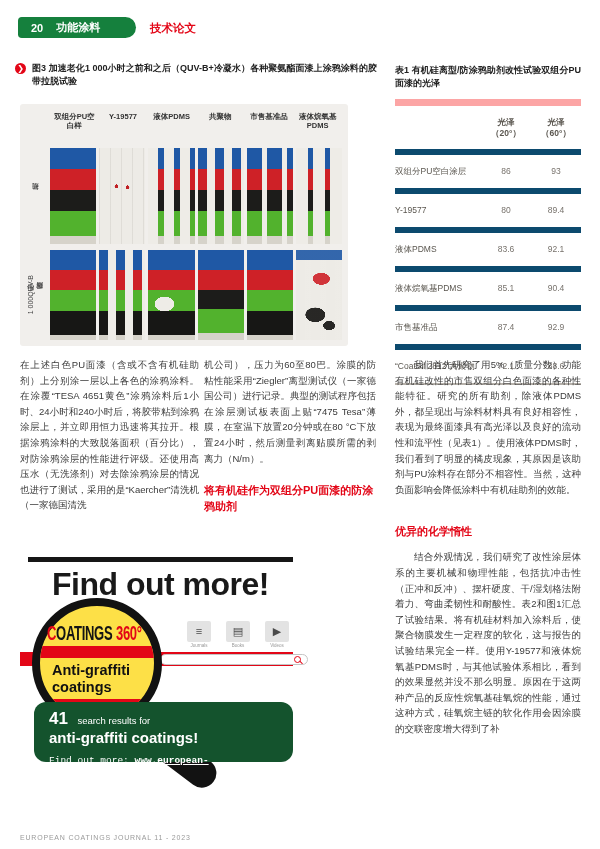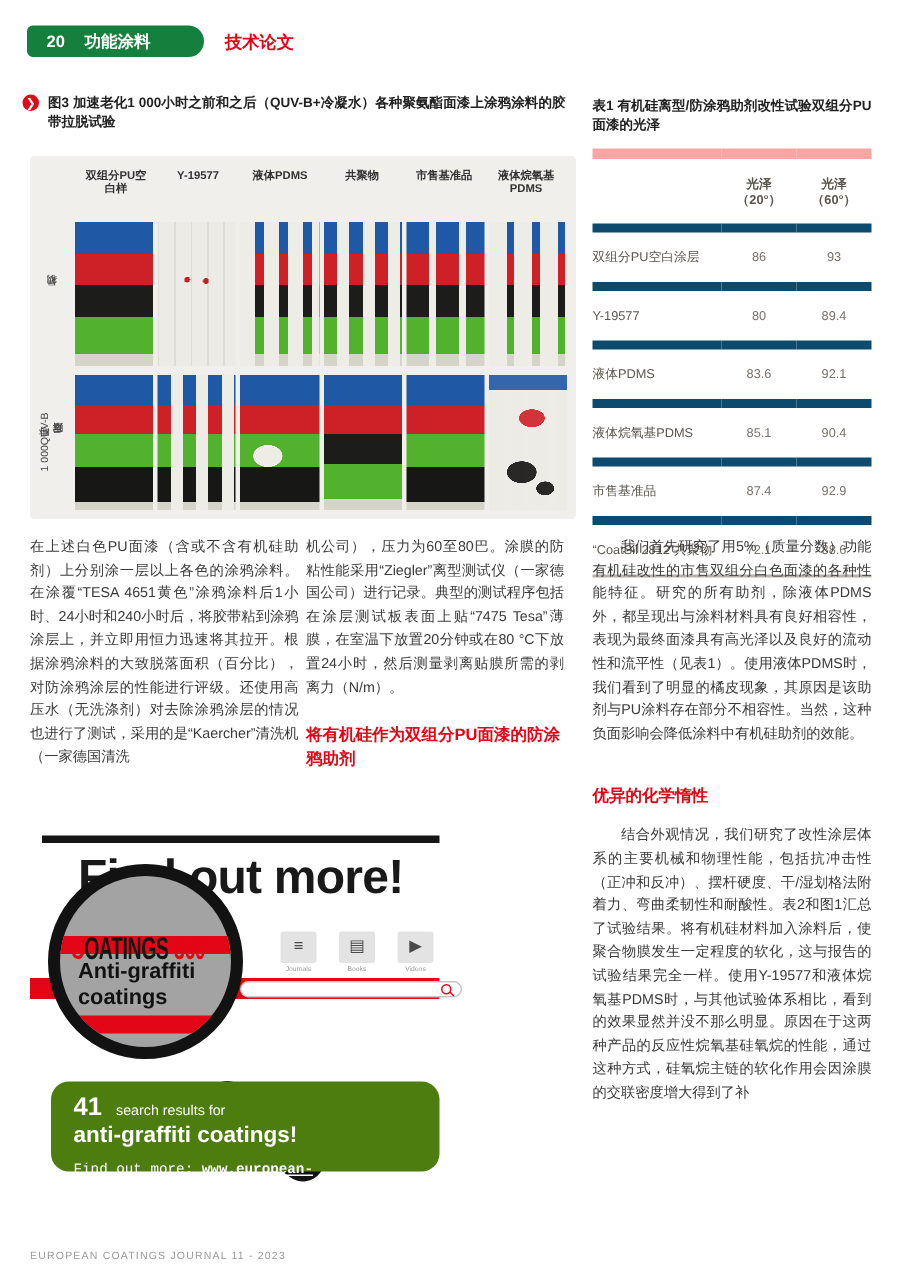--- a/index.html
+++ b/index.html
@@ -13,21 +13,21 @@
     padding-left:13px;box-sizing:border-box;font-weight:bold;font-size:11px;}
   .header-cat{position:absolute;left:150px;top:21px;color:#e30617;font-weight:bold;font-size:11.5px;}
 
   
   .fig-cap{position:absolute;left:15px;top:62px;width:362px;display:flex;gap:6px;}
   .bullet{flex:0 0 11px;width:11px;height:11px;border-radius:50%;background:#e30617;color:#fff;
     font-size:8px;line-height:11px;text-align:center;margin-top:1px;font-weight:bold;}
   .fig-cap .txt{font-size:9px;font-weight:bold;color:#222;line-height:13px;text-align:justify;}
 
   
-  .figure{position:absolute;left:20px;top:104px;width:364px;height:242px;background:#f1efec;border-radius:3px;}
+  .figure{position:absolute;left:20px;top:104px;width:328px;height:242px;background:#f1efec;border-radius:3px;}
   .fig-collabels{position:absolute;top:8px;left:30px;right:6px;display:flex;}
   .fig-collabels span{flex:1;font-size:7.5px;font-weight:bold;color:#333;text-align:center;line-height:9px;}
   .fig-row{position:absolute;left:0;right:6px;display:flex;}
   .fig-row.row1{top:44px;height:96px;}
   .fig-row.row2{top:146px;height:90px;}
   .fig-rowlabel{width:30px;display:flex;align-items:center;justify-content:center;}
   .vtext{writing-mode:vertical-rl;transform:rotate(180deg);font-size:7px;color:#444;
     text-align:center;line-height:9px;white-space:pre-line;}
   .photos{flex:1;display:flex;gap:3px;}
   .photo{flex:1;position:relative;overflow:hidden;background:#edebe6;}
@@ -82,32 +82,32 @@
   .ad-icon{width:24px;text-align:center;}
   .ad-icon .box{width:24px;height:21px;background:#e3e3e3;border-radius:2px;color:#4a4a4a;
     font-size:11px;line-height:21px;}
   .ad-icon .lbl{font-size:4.5px;color:#999;margin-top:1px;line-height:5px;}
   .ad-searchbar{position:absolute;left:20px;top:652px;width:273px;height:14px;background:#e30617;z-index:1;}
   .ad-searchfield{position:absolute;left:140px;top:1.5px;width:148px;height:11px;background:#fff;
     border:1px solid #c5c5c5;border-radius:6px;box-sizing:border-box;}
   .mag{position:absolute;right:6px;top:1.5px;width:5px;height:5px;border:1.4px solid #e30617;border-radius:50%;}
   .mag::after{content:"";position:absolute;width:4px;height:1.4px;background:#e30617;
     transform:rotate(45deg);right:-3px;bottom:-1.5px;}
-  .lens{position:absolute;left:32px;top:576px;width:130px;height:130px;border-radius:50%;background:#a3a3a3;
+  .lens{position:absolute;left:32px;top:598px;width:130px;height:130px;border-radius:50%;background:#fde047;
     border:8px solid #121212;box-sizing:border-box;overflow:hidden;z-index:3;}
   .lens-stripe{height:12px;background:#e30617;}
   .lens .s1{margin-top:40px;}
   .lens-query{font-size:14.5px;font-weight:bold;color:#111;padding:4px 0 3px 12px;line-height:17px;}
   .ad-logo{position:absolute;left:47px;top:621px;z-index:5;font-size:21px;font-weight:bold;
     letter-spacing:-0.5px;color:#141414;transform:scaleX(.62);transform-origin:0 50%;white-space:nowrap;}
   .ad-logo .red{color:#e30617;}
   .ad-logo .suffix{margin-left:6px;}
   .lens-handle{position:absolute;left:140px;top:712px;width:92px;height:29px;background:#121212;
     border-radius:15px;transform:rotate(37deg);transform-origin:0 50%;z-index:2;}
-  .ad-results{position:absolute;left:34px;top:721px;width:259px;height:60px;background:#4d7c0f;
+  .ad-results{position:absolute;left:34px;top:702px;width:259px;height:60px;background:#14532d;
     border-radius:12px;color:#fff;padding:7px 0 0 15px;box-sizing:border-box;z-index:4;}
   .ad-results .num{font-size:17px;font-weight:bold;}
   .ad-results .rlbl{font-size:9.5px;margin-left:5px;}
   .ad-results .query{font-size:15px;font-weight:bold;line-height:17px;}
   .ad-results .cta{font-size:9.5px;margin-top:9px;font-family:Liberation Mono, monospace;}
   .ad-results .url{font-weight:bold;text-decoration:underline;color:#fff;}
 
   .footer{position:absolute;left:20px;top:834px;font-size:7px;color:#9a9a9a;letter-spacing:0.8px;}
 </style>
 </head>

